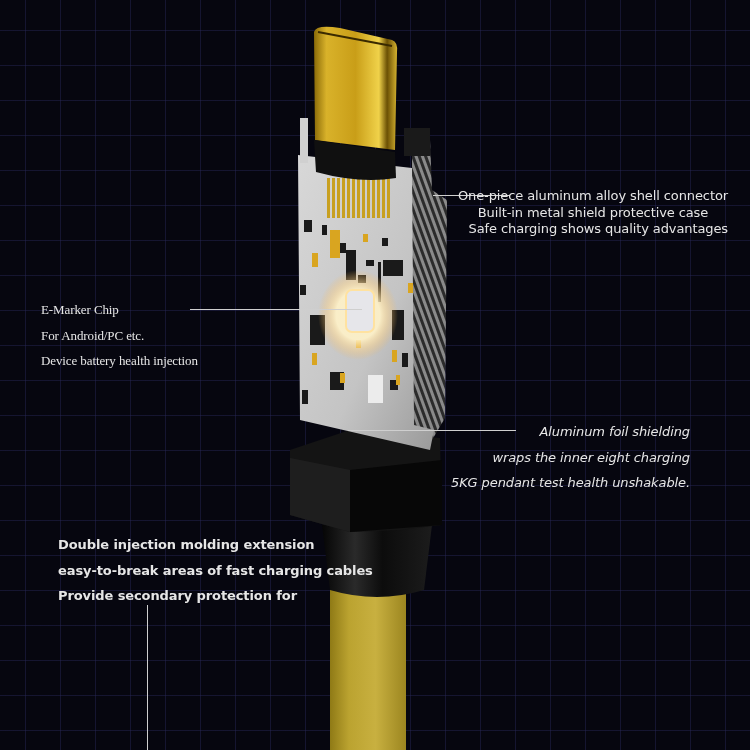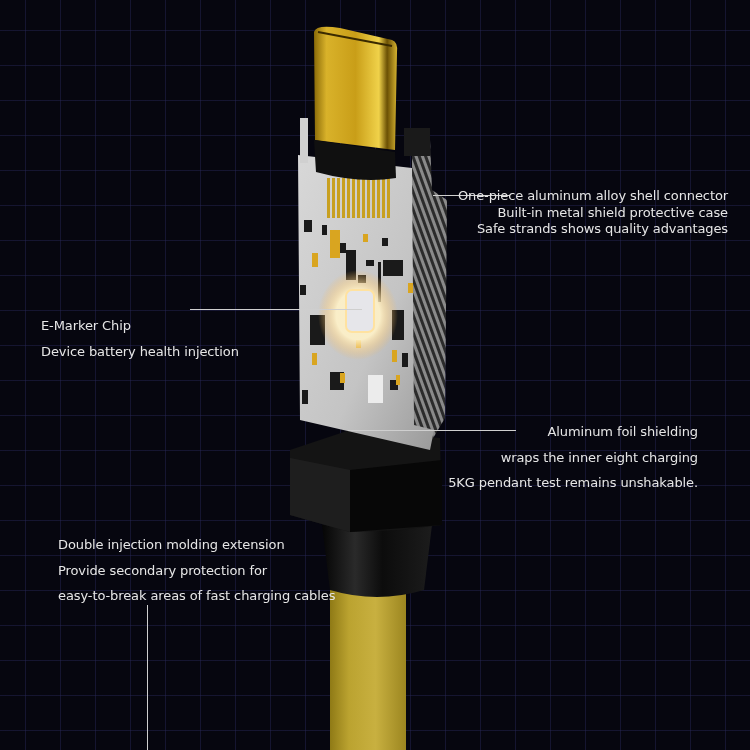--- a/index.html
+++ b/index.html
@@ -133,32 +133,33 @@
   <rect x="346" y="290" width="28" height="42" rx="6" fill="#e6e6ea" stroke="#ffe2a0" stroke-width="2"></rect>
 </svg>
 
 <div class="leader" style="left:433px; top:195px; width:77px; height:1px;"></div>
 <div class="leader" style="left:190px; top:309px; width:172px; height:1px;"></div>
 <div class="leader" style="left:348px; top:430px; width:168px; height:1px;"></div>
 <div class="leader" style="left:147px; top:605px; width:1px; height:145px;"></div>
 
 <div class="caption right" style="right:22px; top:183px;">
   <div>One-piece aluminum alloy shell connector</div>
-  <div style="margin-top:-9px;">Built-in metal shield protective case</div>
-  <div style="margin-top:-9px;">Safe strands shows quality advantages</div>
+  <div style="margin-top:-9px;text-align:center;">Built-in metal shield protective case</div>
+  <div style="margin-top:-9px;">Safe charging shows quality advantages</div>
 </div>
 
-<div class="caption" style="left:41px; top:313px;">
+<div class="caption" style="left:41px; top:297px;font-family:Liberation Serif, serif;">
   <div>E-Marker Chip</div>
+  <div>For Android/PC etc.</div>
   <div>Device battery health injection</div>
 </div>
 
-<div class="caption right" style="right:52px; top:419px;">
+<div class="caption right" style="right:60px; top:419px;font-style:italic;">
   <div>Aluminum foil shielding</div>
   <div>wraps the inner eight charging</div>
-  <div>5KG pendant test remains unshakable.</div>
+  <div>5KG pendant test health unshakable.</div>
 </div>
 
-<div class="caption" style="left:58px; top:532px;">
+<div class="caption" style="left:58px; top:532px;font-weight:bold;">
   <div>Double injection molding extension</div>
+  <div>easy-to-break areas of fast charging cables</div>
   <div>Provide secondary protection for</div>
-  <div>easy-to-break areas of fast charging cables</div>
 </div>
 
 </body></html>

